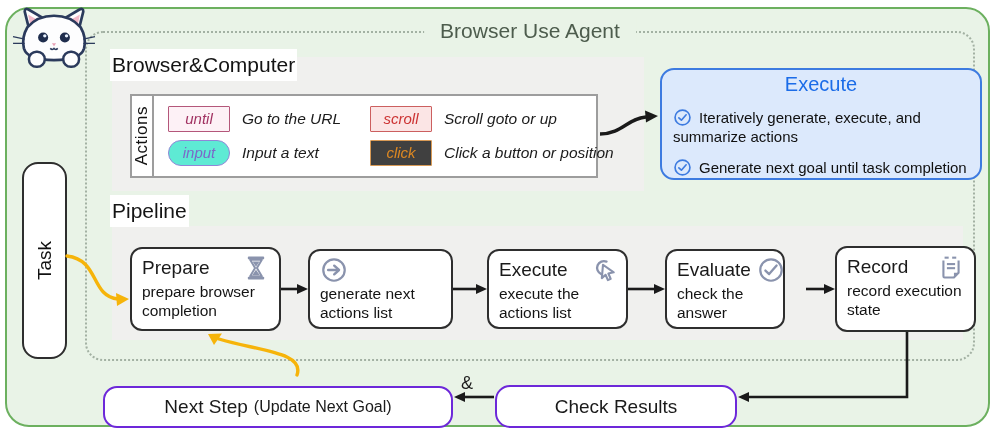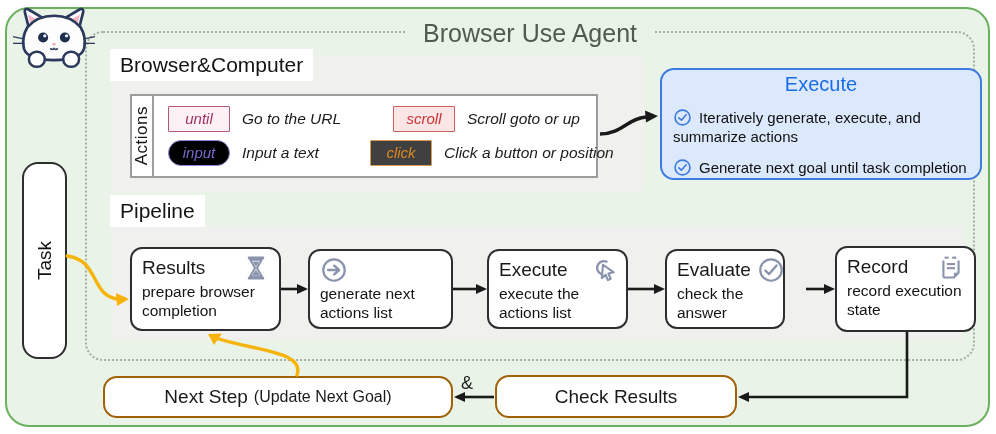--- a/index.html
+++ b/index.html
@@ -16,29 +16,29 @@
   }
   
   .cat{position:absolute;left:8px;top:1px;width:92px;height:78px;z-index:6;}
   
   .agent-box{
     position:absolute;left:85px;top:31px;width:890px;height:330px;
     border:2.5px dotted #a3b1a3;border-radius:18px;z-index:1;
   }
   .agent-title{
     position:absolute;left:530px;top:17px;transform:translateX(-50%);
-    background:#e9f3e7;padding:2px 16px;font-size:25px;color:#4d5c4d;
+    background:#e9f3e7;padding:2px 16px;font-size:21px;color:#4d5c4d;
     z-index:2;white-space:nowrap;
   }
   
   .panel{position:absolute;background:#f0f0ee;z-index:1;}
   .panel-bc{left:112px;top:57px;width:532px;height:134px;}
   .panel-pl{left:112px;top:226px;width:851px;height:114px;}
   .section-label{
-    position:absolute;background:#ffffff;padding:4px 10px;font-size:21px;
+    position:absolute;background:#ffffff;padding:4px 2px;font-size:21px;
     color:#141414;z-index:3;white-space:nowrap;
   }
   .label-bc{left:110px;top:49px;}
   .label-pl{left:110px;top:195px;}
   
   .actions-box{
     position:absolute;left:130px;top:94px;width:468px;height:84px;
     background:#fff;border:2px solid #9d9d9d;display:flex;z-index:3;
   }
   .actions-axis{
@@ -85,26 +85,26 @@
   .step-record  {left:835px;top:246px;width:141px;height:86px;}
   
   .task-box{
     position:absolute;left:22px;top:162px;width:45px;height:197px;
     background:#fff;border:2px solid #2e2e2e;border-radius:16px;
     display:flex;align-items:center;justify-content:center;z-index:3;
   }
   .task-box span{writing-mode:vertical-rl;transform:rotate(180deg);font-size:19px;color:#111;}
   
   .bottom-box{
-    position:absolute;background:#fff;border:2px solid #a16207;border-radius:14px;
-    display:flex;align-items:center;justify-content:center;z-index:3;white-space:nowrap;
+    position:absolute;background:#fff;border:2px solid #6d28d9;border-radius:14px;
+    display:flex;align-items:center;justify-content:center;z-index:3;white-space:nowrap;margin-top:10px;
   }
   .next-step{left:103px;top:376px;width:350px;height:42px;font-size:19px;}
   .next-step .note{font-size:16px;margin-left:6px;}
-  .check-results{left:495px;top:375px;width:242px;height:43px;font-size:19px;}
+  .check-results{left:495px;top:375px;width:242px;height:43px;font-size:19px;border-radius:15px;}
   .amp{position:absolute;left:461px;top:373px;font-size:18px;color:#1a1a1a;z-index:3;}
   
   .arrows{position:absolute;left:0;top:0;width:996px;height:434px;z-index:4;pointer-events:none;}
 </style>
 </head>
 <body>
 
 <div class="stage">
 
   <div class="outer"></div>
@@ -142,25 +142,25 @@
   <div class="actions-box">
     <div class="actions-axis">
       <span>Actions</span>
     </div>
     <div class="actions-grid">
       <div class="action-row">
         <span class="badge" style="background: rgb(253, 241, 246); border-color: rgb(180, 87, 122); color: rgb(161, 50, 98);">until</span>
         <span class="action-desc">Go to the URL</span>
       </div>
       <div class="action-row">
-        <span class="badge" style="background: rgb(251, 229, 229); border-color: rgb(204, 95, 95); color: rgb(204, 51, 51); margin-left: 23px;">scroll</span>
+        <span class="badge" style="background: rgb(251, 229, 229); border-color: rgb(204, 95, 95); color: rgb(204, 51, 51);">scroll</span>
         <span class="action-desc">Scroll goto or up</span>
       </div>
       <div class="action-row">
-        <span class="badge" style="background: #000000; border-color: rgb(145, 134, 216); color: rgb(123, 104, 200); border-radius: 13px;">input</span>
+        <span class="badge" style="background: #5eead4; border-color: rgb(145, 134, 216); color: rgb(123, 104, 200); border-radius: 13px;">input</span>
         <span class="action-desc">Input a text</span>
       </div>
       <div class="action-row">
         <span class="badge" style="background: #404040; border-color: rgb(216, 154, 86); color: rgb(221, 136, 34);">click</span>
         <span class="action-desc">Click a button or position</span>
       </div>
     </div>
   </div>
 
   <div class="exec-panel">
@@ -177,21 +177,21 @@
         <path d="M7.4 12.4 L10.6 15.4 L16.6 8.6" fill="none" stroke="#3d7be0" stroke-width="2.1" stroke-linecap="round" stroke-linejoin="round"></path>
       </svg><span>Generate next goal until task completion</span>
     </div>
   </div>
 
   <div class="panel panel-pl"></div>
   <div class="section-label label-pl">Pipeline</div>
 
   <div class="step step-prepare">
     <div class="step-head">
-      <span class="step-title">Results</span>
+      <span class="step-title">Prepare</span>
       <svg class="step-icon" viewBox="0 0 24 24">
         <rect x="5" y="2.2" width="14" height="2.4" rx="0.8" fill="#8a93ad"></rect>
         <rect x="5" y="19.4" width="14" height="2.4" rx="0.8" fill="#8a93ad"></rect>
         <path d="M7 5 H17 L12.8 12 L17 19 H7 L11.2 12 Z" fill="none" stroke="#8a93ad" stroke-width="1.7" stroke-linejoin="round"></path>
         <path d="M9 6.4 H15 L12 11 Z" fill="#8a93ad"></path>
         <path d="M12 13.4 L15.2 18 H8.8 Z" fill="#8a93ad"></path>
       </svg>
     </div>
     <div class="step-desc">prepare browser completion</div>
   </div>

